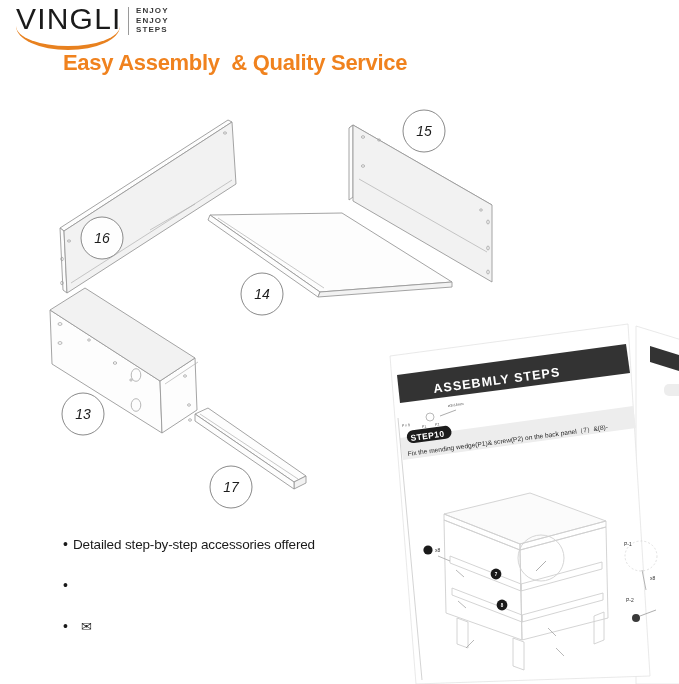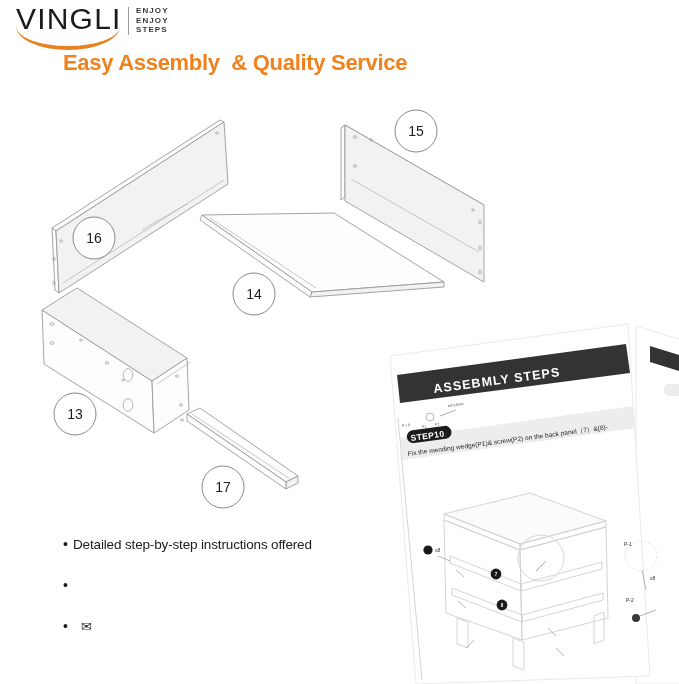--- a/index.html
+++ b/index.html
@@ -76,24 +76,25 @@
     font-size: 22px;
     font-weight: 700;
     color: #F0821E;
     letter-spacing: -0.3px;
     white-space: pre;
   }
 
   
   #diagram {
     position: absolute;
-    left: 24px;
+    left: 32px;
     top: 100px;
     width: 480px;
     height: 420px;
+    font-style: italic;
   }
   #diagram svg { display: block; }
 
   .callout-circle {
     fill: #ffffff;
     fill-opacity: 0.92;
     stroke: #8a8a8a;
     stroke-width: 1;
   }
   .callout-text {
@@ -419,21 +420,21 @@
         </g>
 
         <polyline class="sketch" points="20,100 44,362" stroke="#e0e0e0"></polyline>
       </g>
     </svg>
   </div>
 
   <div id="bullets">
     <div class="bullet-row">
       <span class="bullet-dot">•</span>
-      <span class="bullet-text">Detailed step-by-step instructions offered</span>
+      <span class="bullet-text">Detailed step-by-step accessories offered</span>
     </div>
     <div class="bullet-row">
       <span class="bullet-dot">•</span>
     </div>
     <div class="bullet-row">
       <span class="bullet-dot">•</span>
       <span class="bullet-icon">✉</span>
     </div>
   </div>
 

